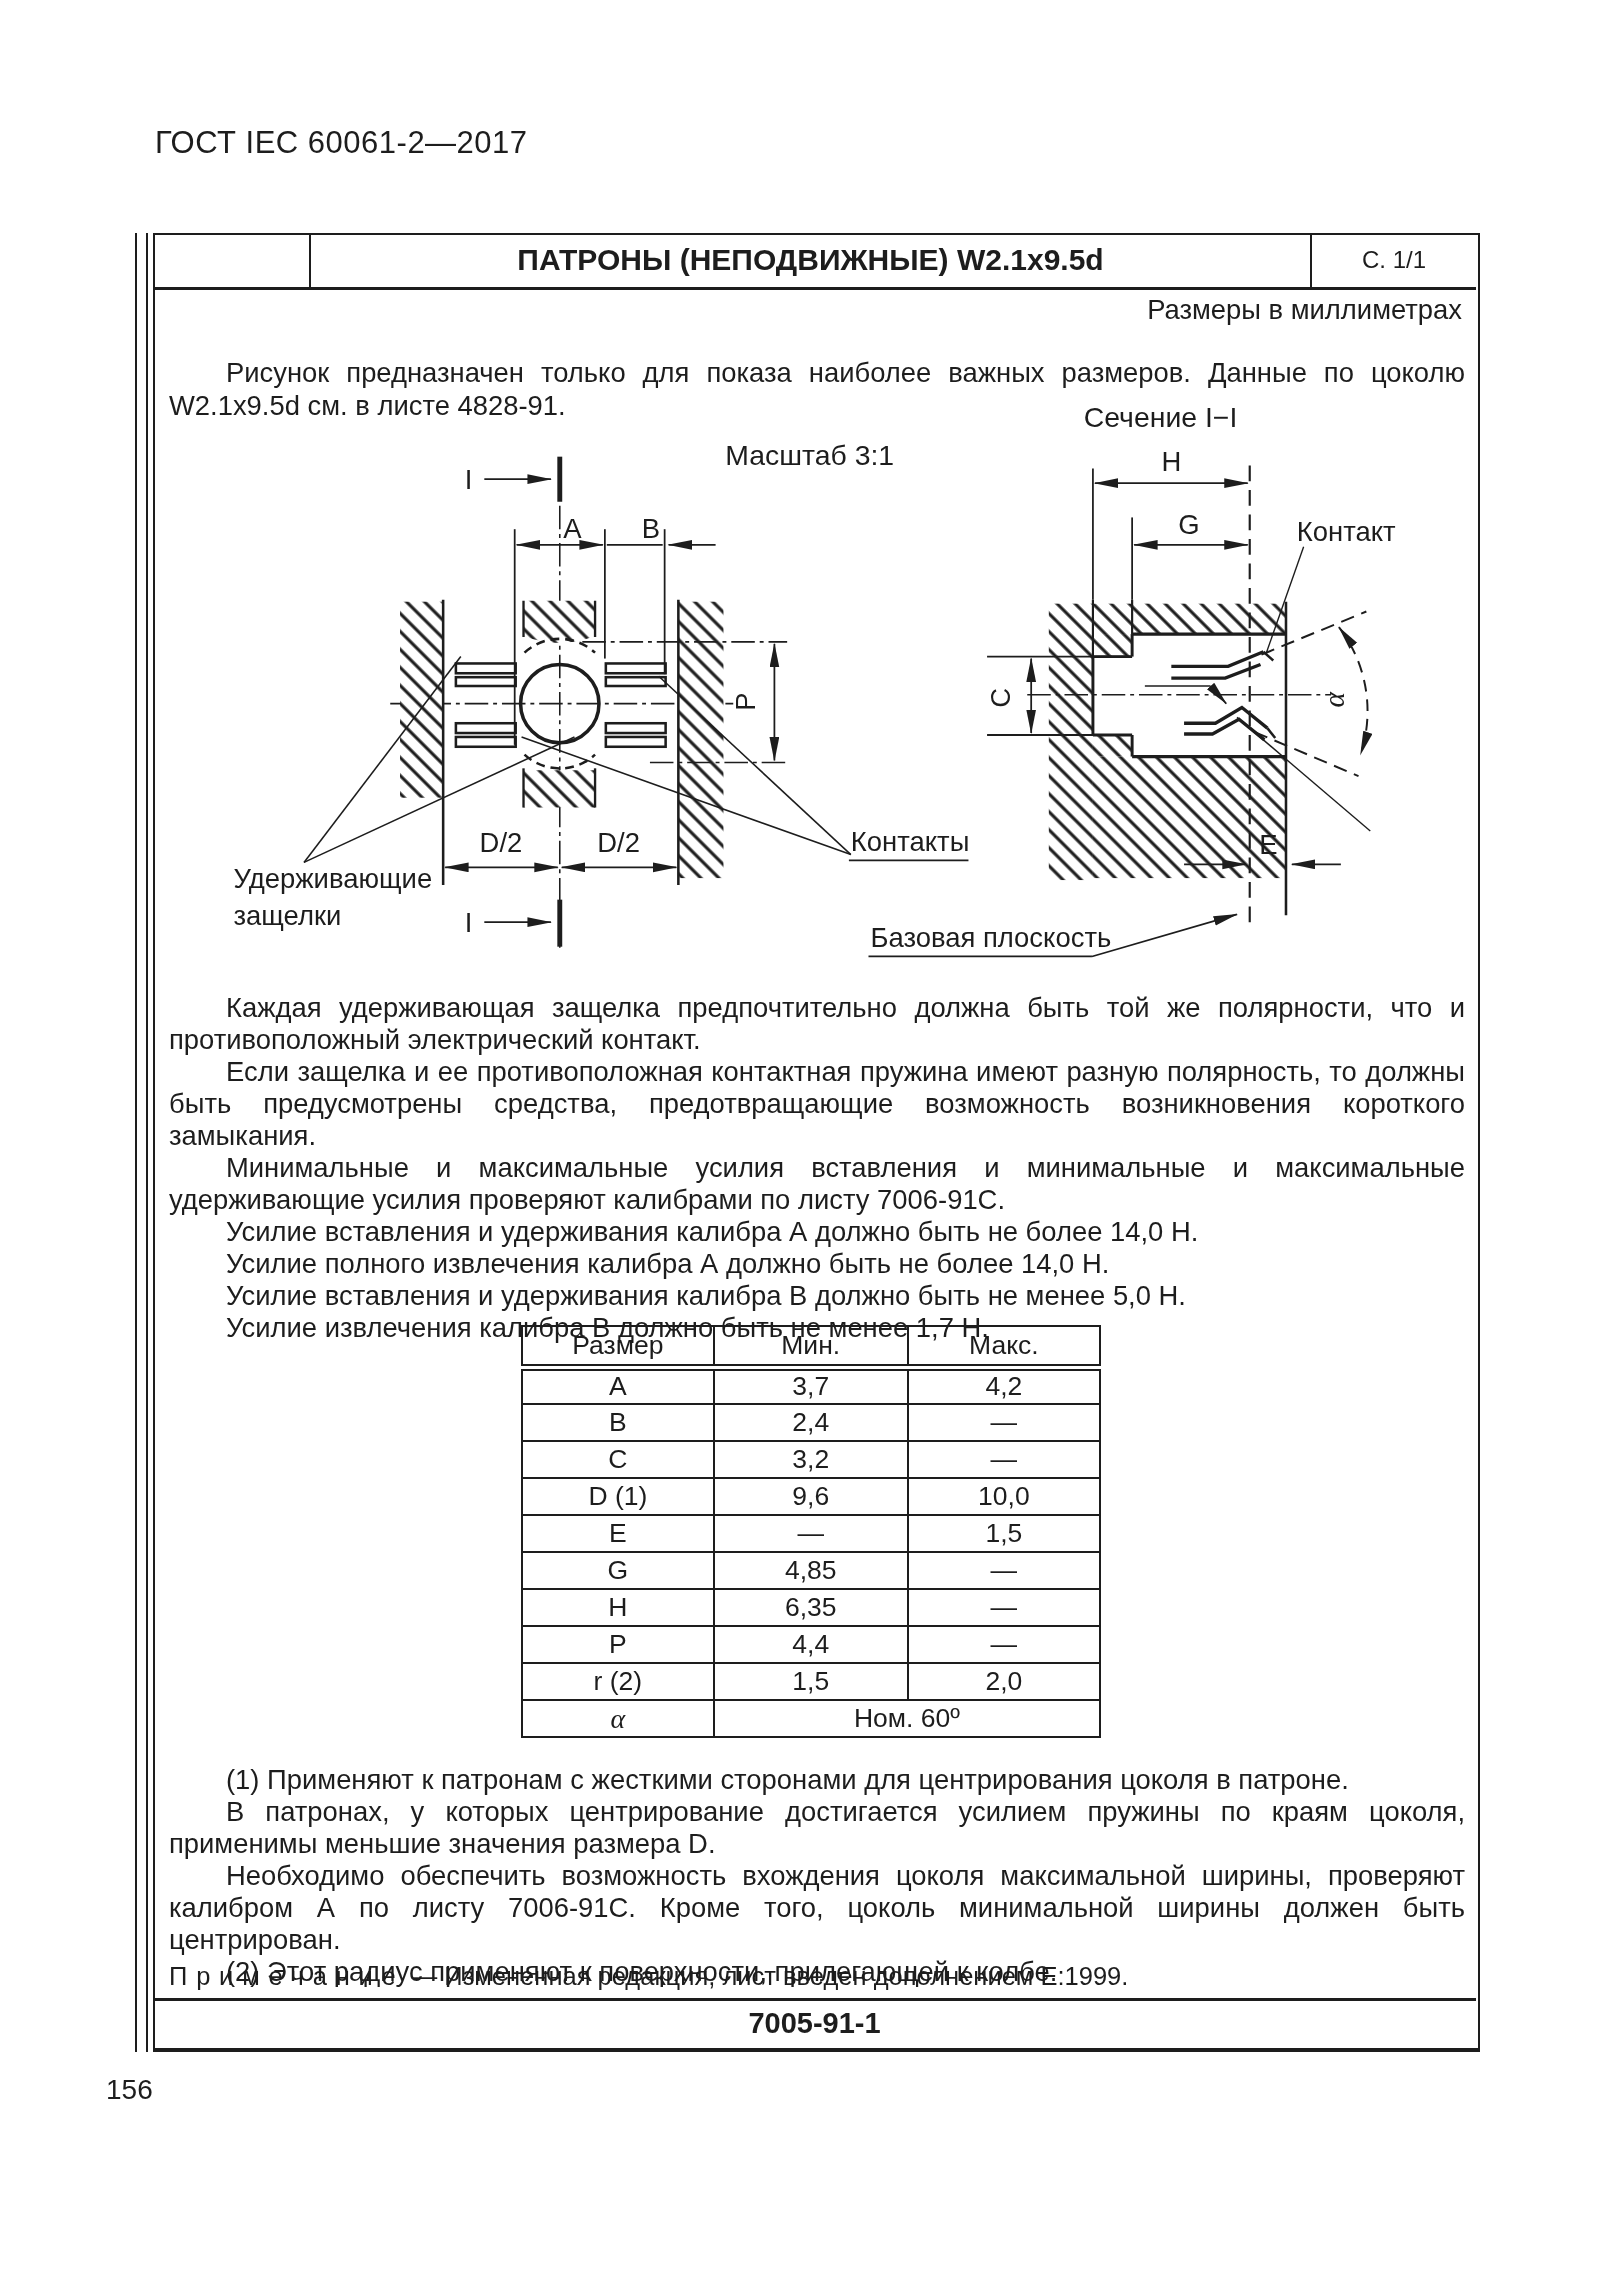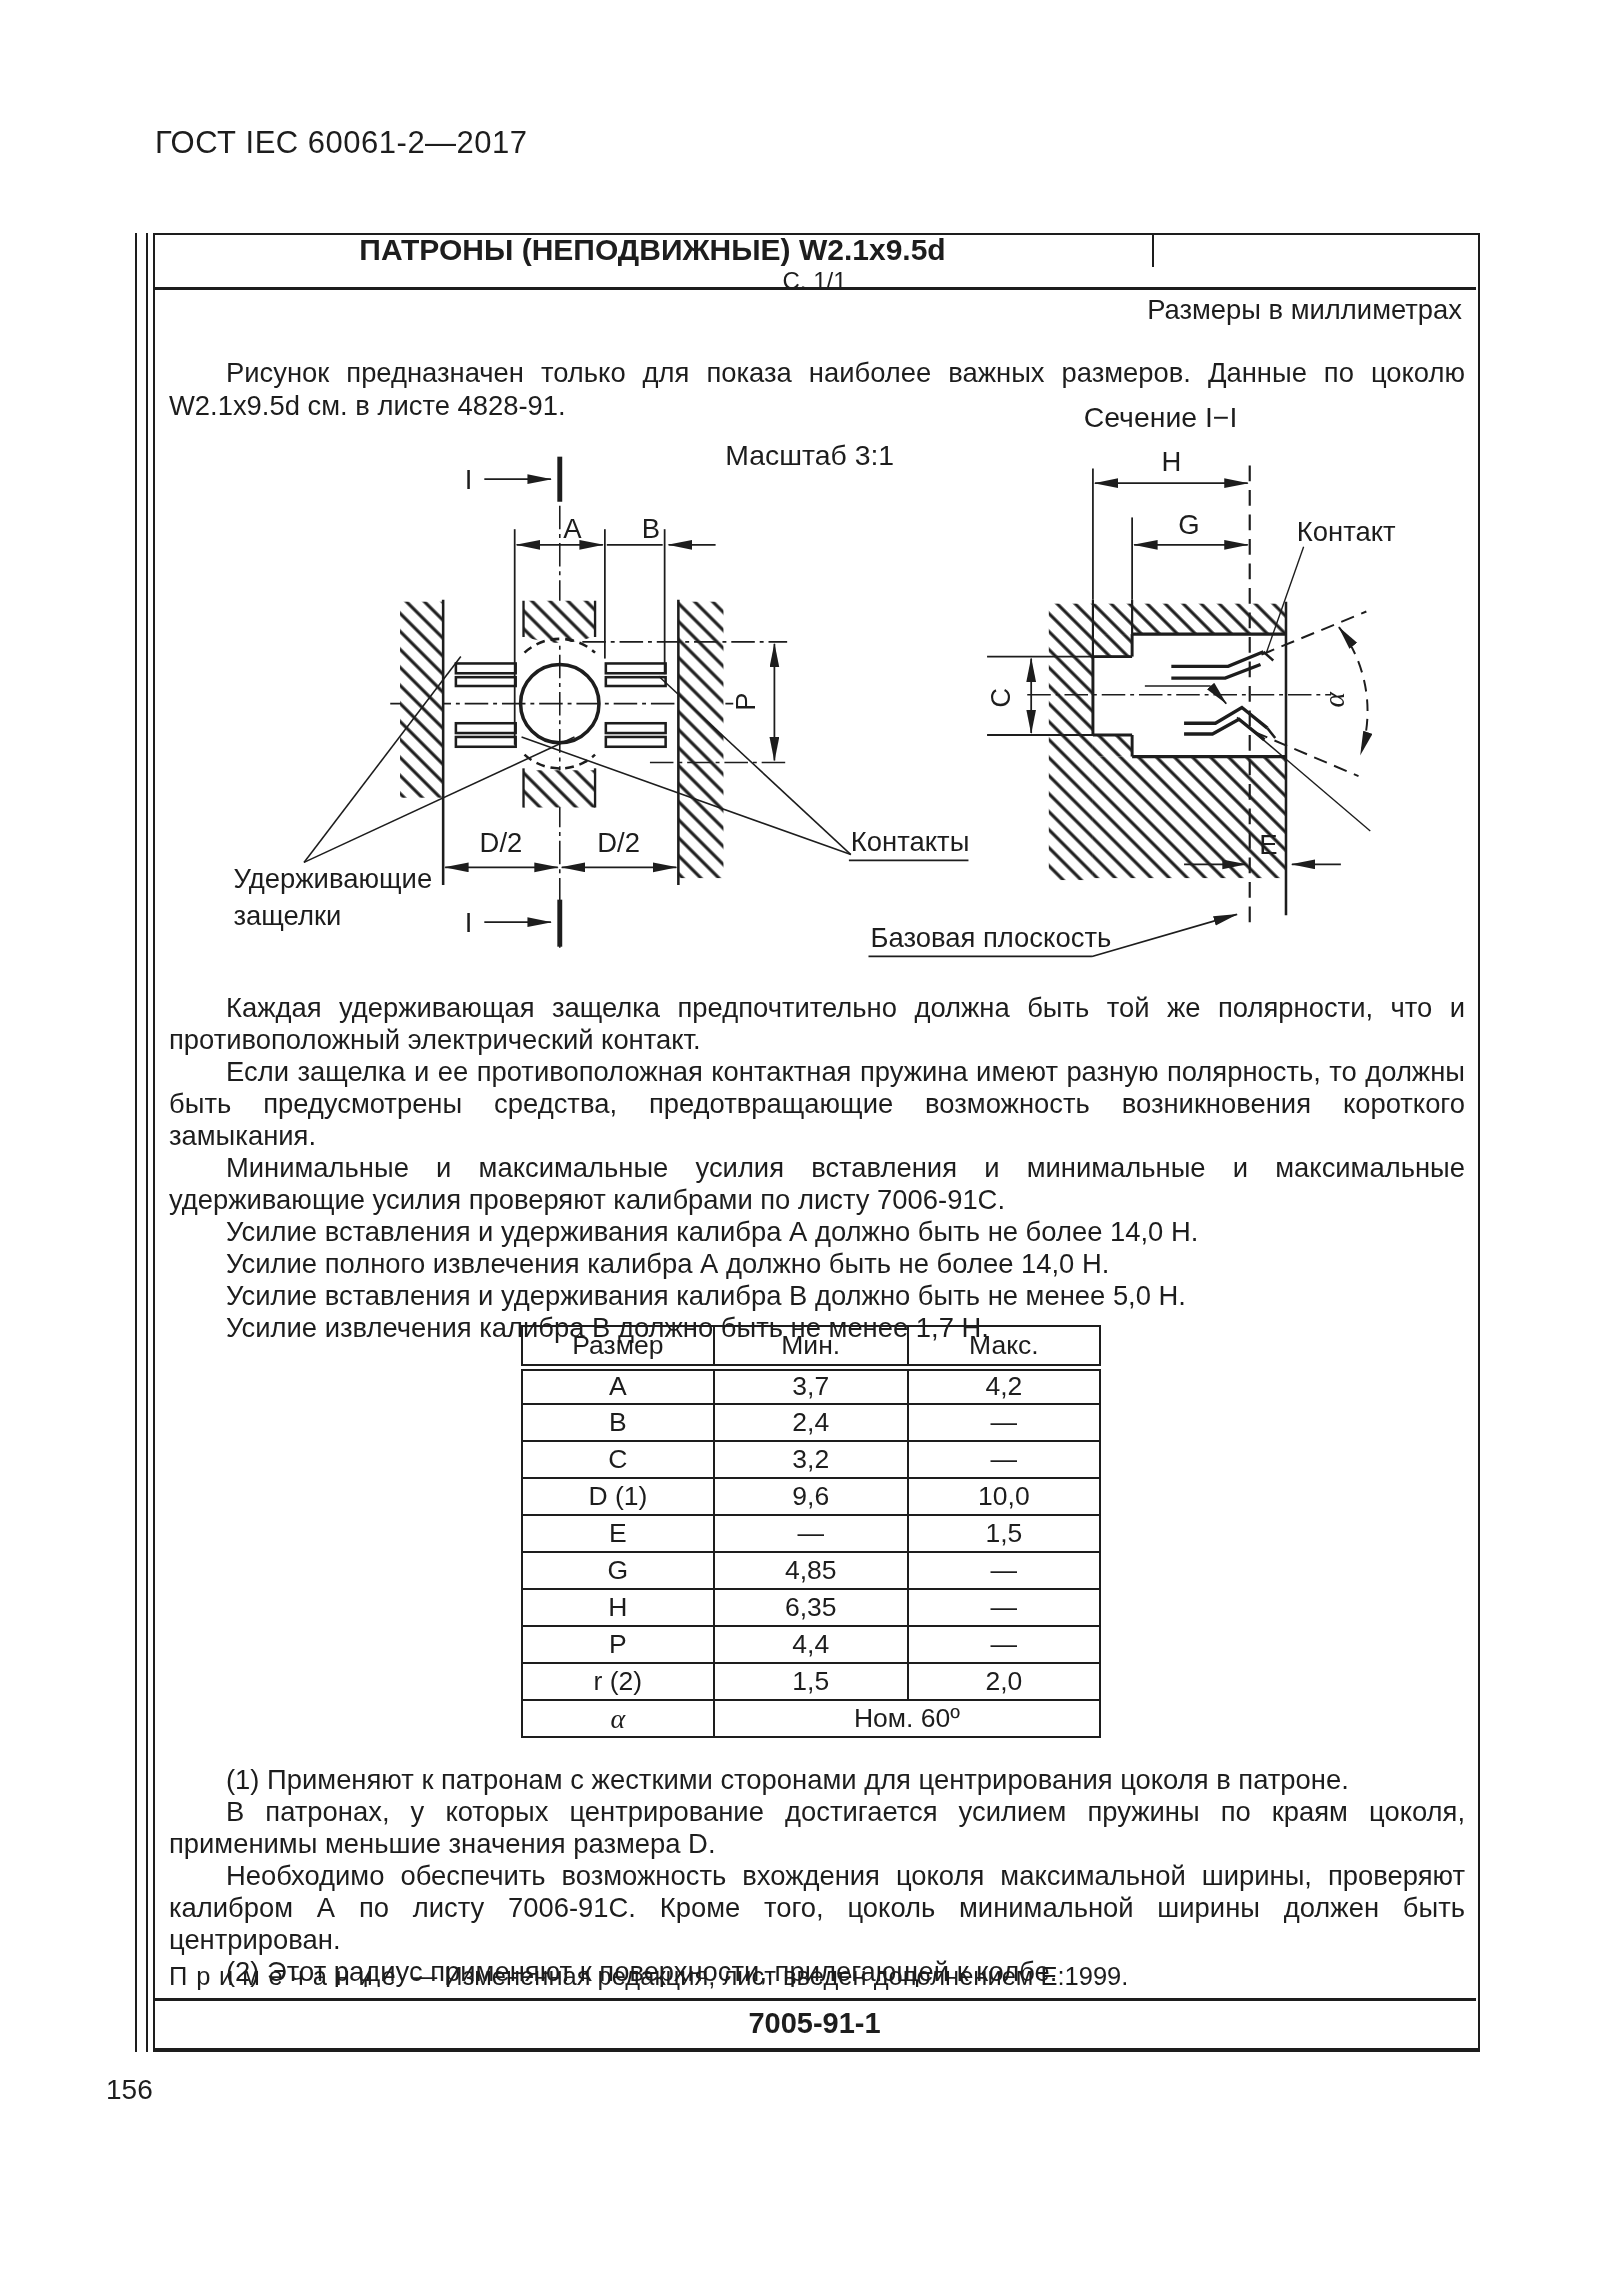--- a/index.html
+++ b/index.html
@@ -3,21 +3,21 @@
 <meta charset="utf-8">
 <style>
   html,body{margin:0;padding:0;background:#ffffff;}
   #page{position:relative;width:1621px;height:2293px;background:#ffffff;
         font-family:"Liberation Sans", sans-serif;color:#1d1d1d;overflow:hidden;}
   .abs{position:absolute;}
   #doc-code{left:155px;top:125px;font-size:31px;font-weight:normal;letter-spacing:0.5px;}
   #rail{left:135px;top:233px;width:8.8px;height:1819px;border-left:2.9px solid #1d1d1d;border-right:2.9px solid #1d1d1d;}
   #sheet-box{left:153px;top:233px;width:1323px;height:1813px;border:2.9px solid #1d1d1d;border-bottom-width:4.9px;}
   
-  #title-row{left:153px;top:233px;width:1323px;height:50px;display:flex;flex-direction:column;}
+  #title-row{left:153px;top:233px;width:1323px;height:50px;display:flex;}
   #title-row .cell{border-right:2.9px solid #1d1d1d;box-sizing:border-box;height:54px;display:flex;align-items:center;justify-content:center;}
   #title-cell-blank{width:158px;}
   #title-cell-main{width:1001px;font-weight:bold;font-size:30px;}
   #title-cell-page{flex:1;border-right:none !important;font-size:24px;}
   #title-underline{left:153px;top:287px;width:1323px;height:0;border-top:3.9px solid #1d1d1d;}
   #units-note{left:0;top:294px;width:1462px;text-align:right;font-size:27.4px;}
   #intro{left:169px;top:329px;width:1296px;font-size:27.4px;line-height:33px;text-align:justify;text-indent:57px;}
   #drawing-svg{left:156px;top:384px;}
   svg text{font-family:"Liberation Sans", sans-serif;fill:#1d1d1d;}
   .dtx{font-size:28px;}

